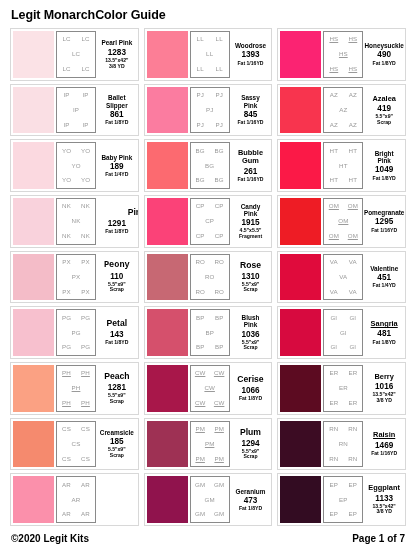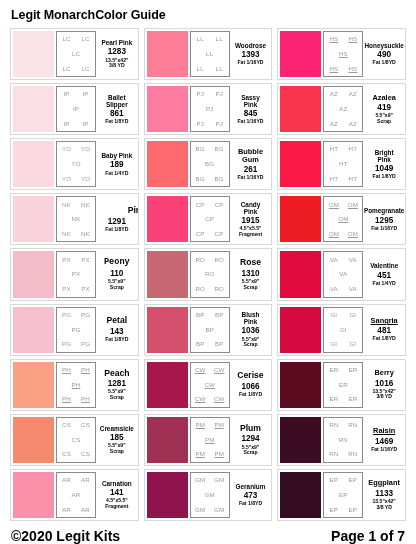--- a/index.html
+++ b/index.html
@@ -114,21 +114,21 @@
     margin-top: 1px;
     white-space: pre-line;
   }
 
   
   .footer {
     display: flex;
     justify-content: space-between;
     align-items: baseline;
     padding: 7px 1px 0 1px;
-    font-size: 14px;
+    font-size: 10px;
     font-weight: bold;
   }
 </style>
 </head>
 <body>
 
 <div class="page">
 
   <div class="header">
     <div class="header-title">Legit Monarch</div>
@@ -514,26 +514,20 @@
       </div>
       <div class="card">
         <div class="swatch" style="background: rgb(251, 144, 171);"></div>
         <div class="initials">
           <span>AR</span>
           <span>AR</span>
           <span class="ctr">AR</span>
           <span>AR</span>
           <span>AR</span>
         </div>
-        <div class="info">
-          <div class="name" style="white-space: pre-line;">Carnation</div>
-          <div class="code">141</div>
-          <div class="size">4.5"x5.5"
-Fragment</div>
-        </div>
       </div>
       <div class="card">
         <div class="swatch" style="background: rgb(144, 19, 77);"></div>
         <div class="initials">
           <span>GM</span>
           <span>GM</span>
           <span class="ctr">GM</span>
           <span>GM</span>
           <span>GM</span>
         </div>

